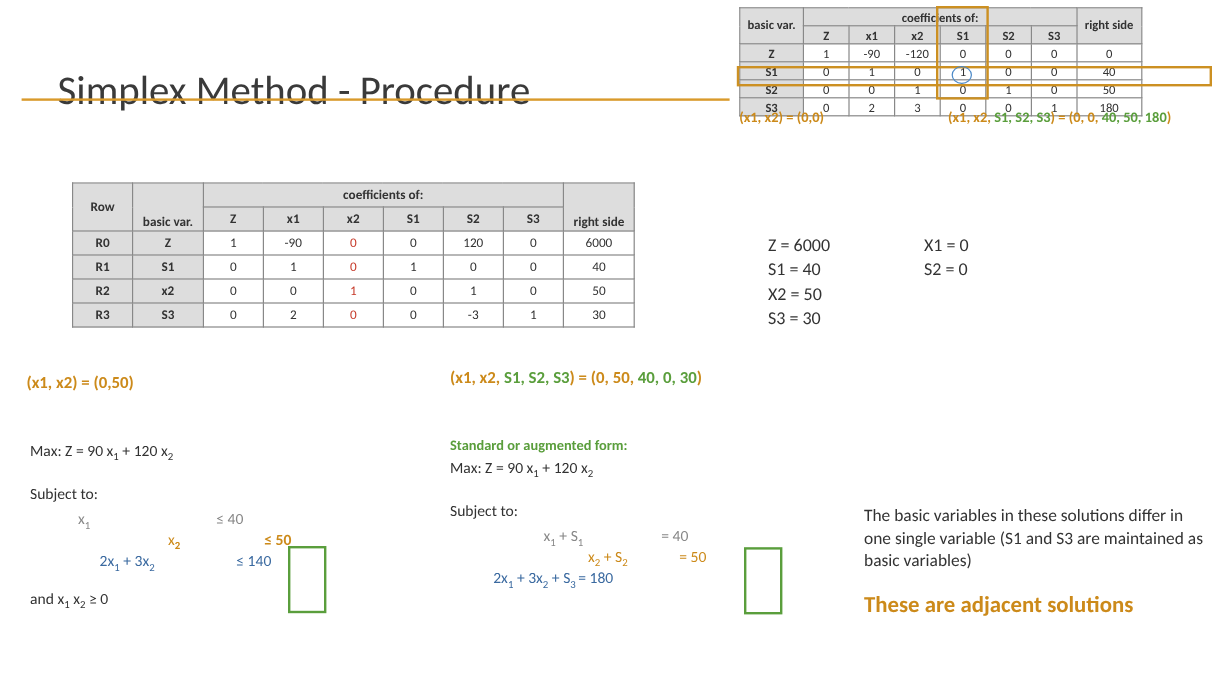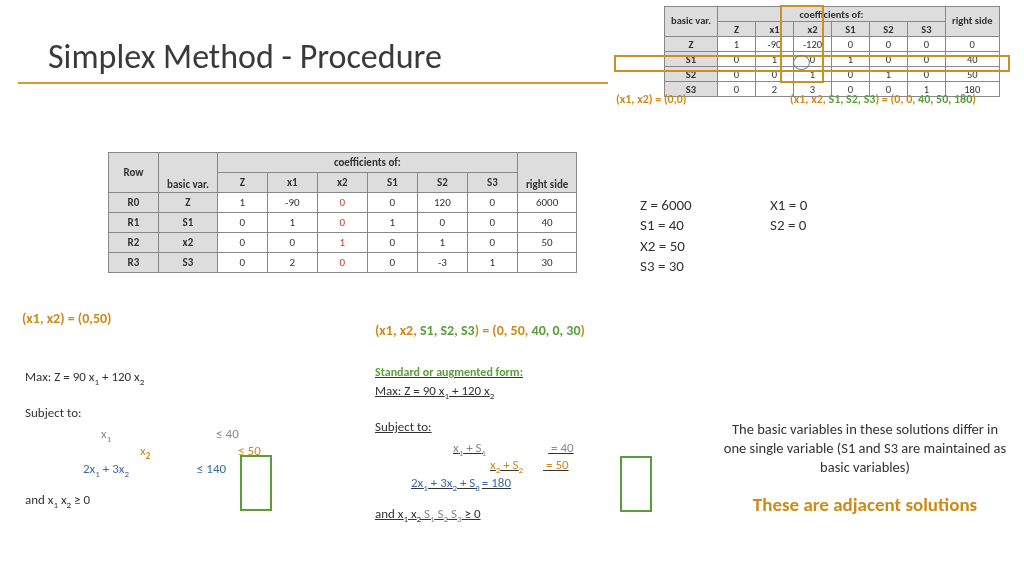--- a/index.html
+++ b/index.html
@@ -1,20 +1,20 @@
 <!DOCTYPE html>
 <html><head>
 <meta charset="utf-8">
 <style>
   * { box-sizing: border-box; margin: 0; padding: 0; }
   body { font-family: Calibri, Arial, sans-serif; font-size: 12px; color: #333; width: 1024px; height: 576px; position: relative; background: white; }
-  .title { position: absolute; left: 48px; top: 36px; font-size: 34px; font-weight: 300; color: #3a3a3a; }
+  .title { position: absolute; left: 48px; top: 56px; font-size: 34px; font-weight: 300; color: #3a3a3a; }
   .title-underline { position: absolute; left: 18px; top: 82px; width: 590px; height: 2px; background: #d99a2b; }
   
-  .tbl { border-collapse: collapse; font-size: 11px; margin-left: 48px; }
+  .tbl { border-collapse: collapse; font-size: 11px; }
   .tbl td, .tbl th { border: 1px solid #888; text-align: center; padding: 1px 8px; height: 16px; }
   .tbl th { background: #ddd; font-weight: bold; }
   .tbl .hdr { background: #ddd; font-weight: bold; }
   
   .small-table { position: absolute; left: 616px; top: 6px; }
   .small-table td, .small-table th { min-width: 38px; padding: 0 6px; font-size:10.5px; height:15px; }
 
   .pivot-col { position:absolute; left:780px; top:5px; width:44px; height:78px; border:2px solid #cc9022; pointer-events:none; }
   .pivot-row { position:absolute; left:614px; top:55px; width:396px; height:17px; border:2px solid #cc9022; pointer-events:none; }
   .pivot-circle { position:absolute; left:793px; top:55px; width:17px; height:15px; border:1.5px solid #4a88c7; border-radius:50%; pointer-events:none; }
@@ -25,27 +25,27 @@
   .note { position: absolute; font-size: 12px; }
   .orange { color: #cc8a1a; font-weight: bold; }
   .green-b { color: #5a9e3c; font-weight: bold; }
   .red { color: #c63a2a; }
   .blue { color: #3b6aa0; }
   .grey { color: #888; }
 
   .solnline { font-size: 14px; }
   
   .forms { position: absolute; left: 25px; top: 365px; font-size: 13px; }
-  .forms-std { position: absolute; left: 375px; top: 365px; font-size: 13px; text-decoration: underline; }
+  .forms-std { position: absolute; left: 375px; top: 365px; font-size: 13px; }
   sub { font-size: 9px; }
   
   .eqbox1 { position:absolute; left:240px; top:455px; width:32px; height:56px; border:2px solid #5a9e3c; }
   .eqbox2 { position:absolute; left:620px; top:456px; width:32px; height:56px; border:2px solid #5a9e3c; }
   
-  .conclusion { position: absolute; left: 720px; top: 420px; width: 290px; text-align: center; font-size: 14.5px; line-height: 1.3; }
+  .conclusion { position: absolute; left: 720px; top: 420px; width: 290px; text-align: left; font-size: 14.5px; line-height: 1.3; }
 </style>
 </head>
 <body>
 
 <div class="title">Simplex Method - Procedure</div>
 <div class="title-underline"></div>
 
 <table class="tbl small-table">
   <tbody>
       <tr>
@@ -182,41 +182,40 @@
     <div>S1 = 40</div>
     <div>X2 = 50</div>
     <div>S3 = 30</div>
 </div>
 <div class="note" style="left:770px; top:195px; font-size:15px; line-height:1.35">
   <div>X1 = 0</div>
     <div>S2 = 0</div>
 </div>
 
 <div class="note orange solnline" style="left:22px; top:310px">(x1, x2) = (0,50)</div>
-<div class="note solnline" style="left:375px; top:322px; font-weight:bold">
+<div class="note solnline" style="left:375px; top:306px; font-weight:bold">
   <span class="orange">(x1, x2, </span><span class="green-b">S1, S2, S3</span><span class="orange">) = (0, 50, </span><span class="green-b">40, 0, 30</span><span class="orange">)</span>
 </div>
 
 <div class="forms">
   <div style="margin-top:4px"><span>Max:    Z = 90 x</span><sub>1</sub><span> + 120 x</span><sub>2</sub></div>
   <div style="margin-top:18px">Subject to:</div>
-  <div style="margin-top:6px; margin-left:76px;" class="grey"><span>x</span><sub>1</sub><span style="margin-left:105px">≤    40</span></div>
-  <div style="margin-left:115px;" class="orange"><span style="font-weight:normal">x</span><sub>2</sub><span style="margin-left:88px; font-weight:normal">≤    50</span></div>
+  <div style="margin-top:6px; margin-left:40px;" class="grey"><span>x</span><sub>1</sub><span style="margin-left:105px">≤    40</span></div>
+  <div style="margin-left:115px;" class="orange"><span style="font-weight:normal">x</span><sub>2</sub><span style="margin-left:70px; font-weight:bold">≤    50</span></div>
   <div style="margin-left:58px;" class="blue"><span>2x</span><sub>1</sub><span> + 3x</span><sub>2</sub><span style="margin-left:68px">≤  140</span></div>
   <div style="margin-top:14px"><span>and          x</span><sub>1</sub><span>   x</span><sub>2</sub><span>              ≥ 0</span></div>
 </div>
 <div class="eqbox1"></div>
 
 <div class="forms-std">
   <div class="green-b" style="font-size:12px">Standard or augmented form:</div>
   <div style="margin-top:4px"><span>Max:    Z = 90 x</span><sub>1</sub><span> + 120 x</span><sub>2</sub></div>
   <div style="margin-top:18px">Subject to:</div>
   <div style="margin-top:6px; margin-left:78px" class="grey"><span> x</span><sub>1</sub><span>         + S</span><sub>1</sub><span style="margin-left:62px">            =    40</span></div>
-  <div style="margin-left:115px; color:#cc8a1a"><span>x</span><sub>2</sub><span>        + S</span><sub>2</sub><span style="margin-left:20px">      =    50</span></div>
+  <div style="margin-left:115px; color:#cc8a1a"><span>x</span><sub>2</sub><span>        + S</span><sub>2</sub><span style="margin-left:40px">      =    50</span></div>
   <div style="margin-left:36px" class="blue"><span>2x</span><sub>1</sub><span> + 3x</span><sub>2</sub><span>            + S</span><sub>3</sub><span style="margin-left:2px">=  180</span></div>
-  <div style="margin-top:14px"><span>and          x</span><sub>1</sub><span>   x</span><sub>2</sub><span class="grey">  S</span><sub class="grey">1</sub><span class="grey"> S</span><sub class="grey">2</sub><span class="grey"> S</span><sub class="grey">3</sub><span>   ≥ 0</span></div>
 </div>
 <div class="eqbox2"></div>
 
 <div class="conclusion">
   <div>The basic variables in these solutions differ in one single variable (S1 and S3 are maintained as basic variables)</div>
   <div class="orange" style="margin-top:16px; font-size:19px">These are adjacent solutions</div>
 </div>
 
 </body></html>

